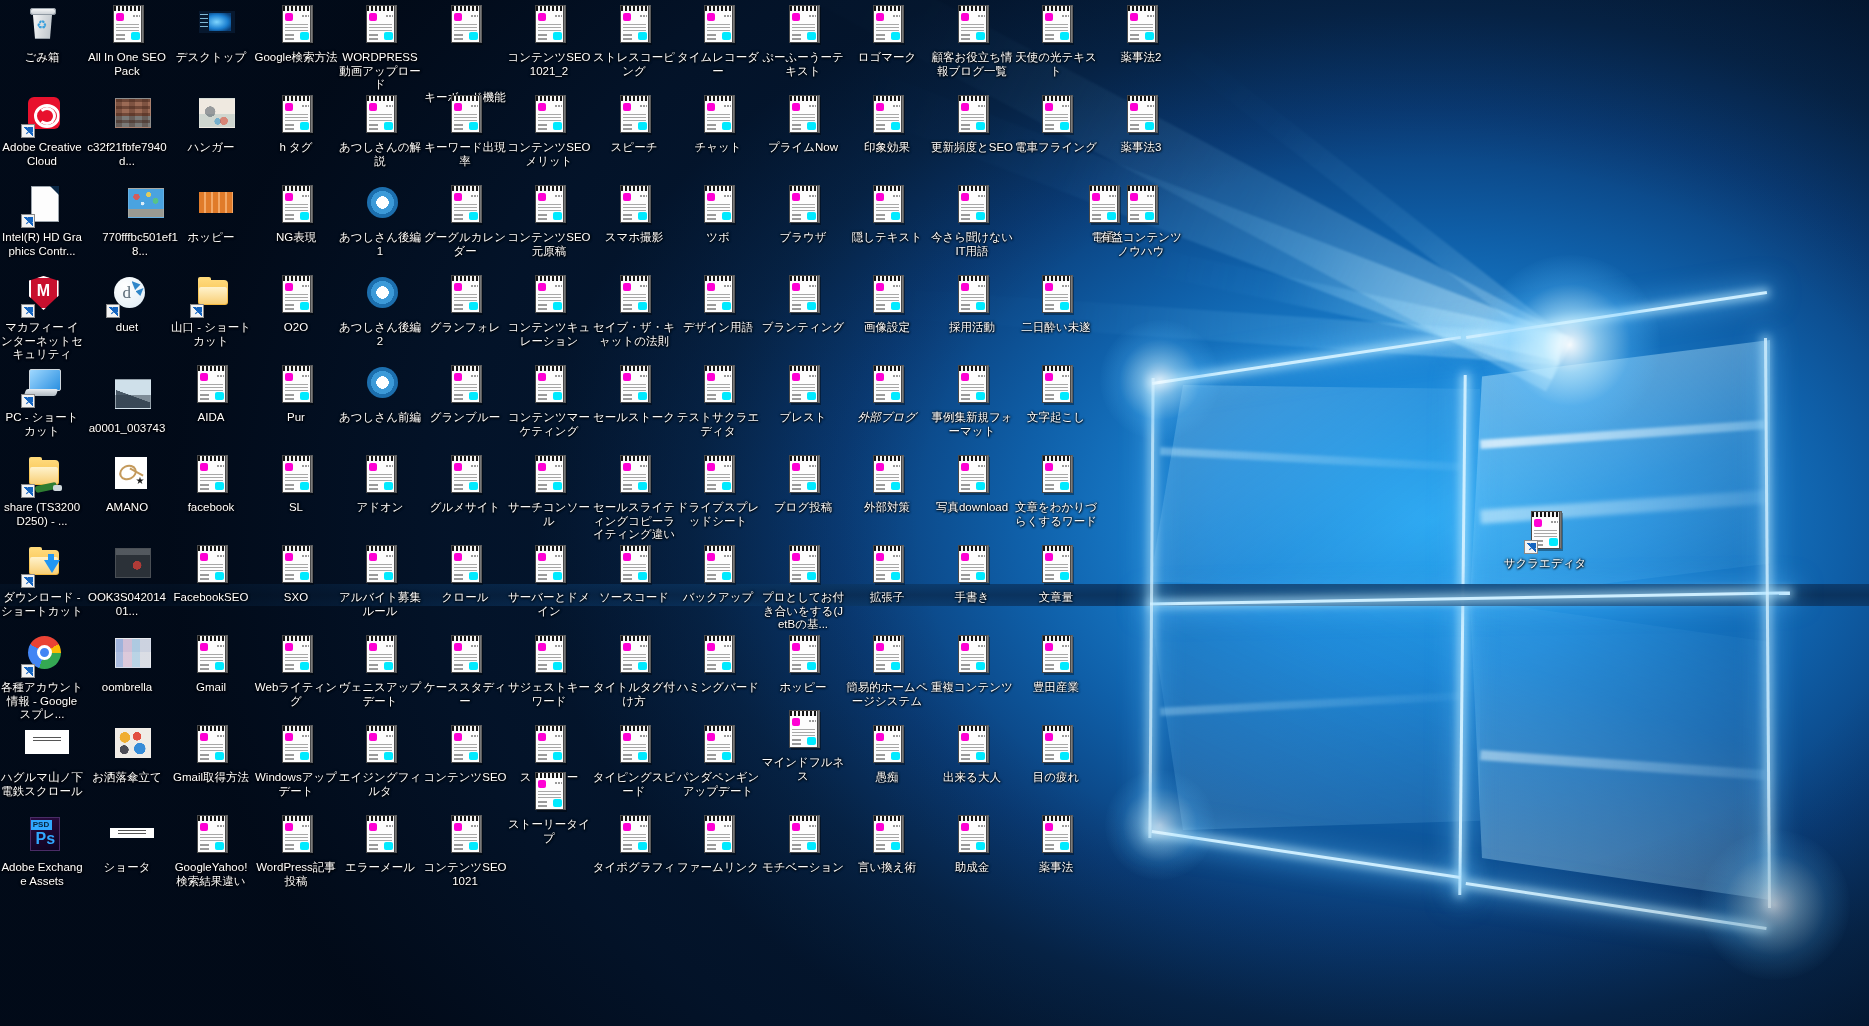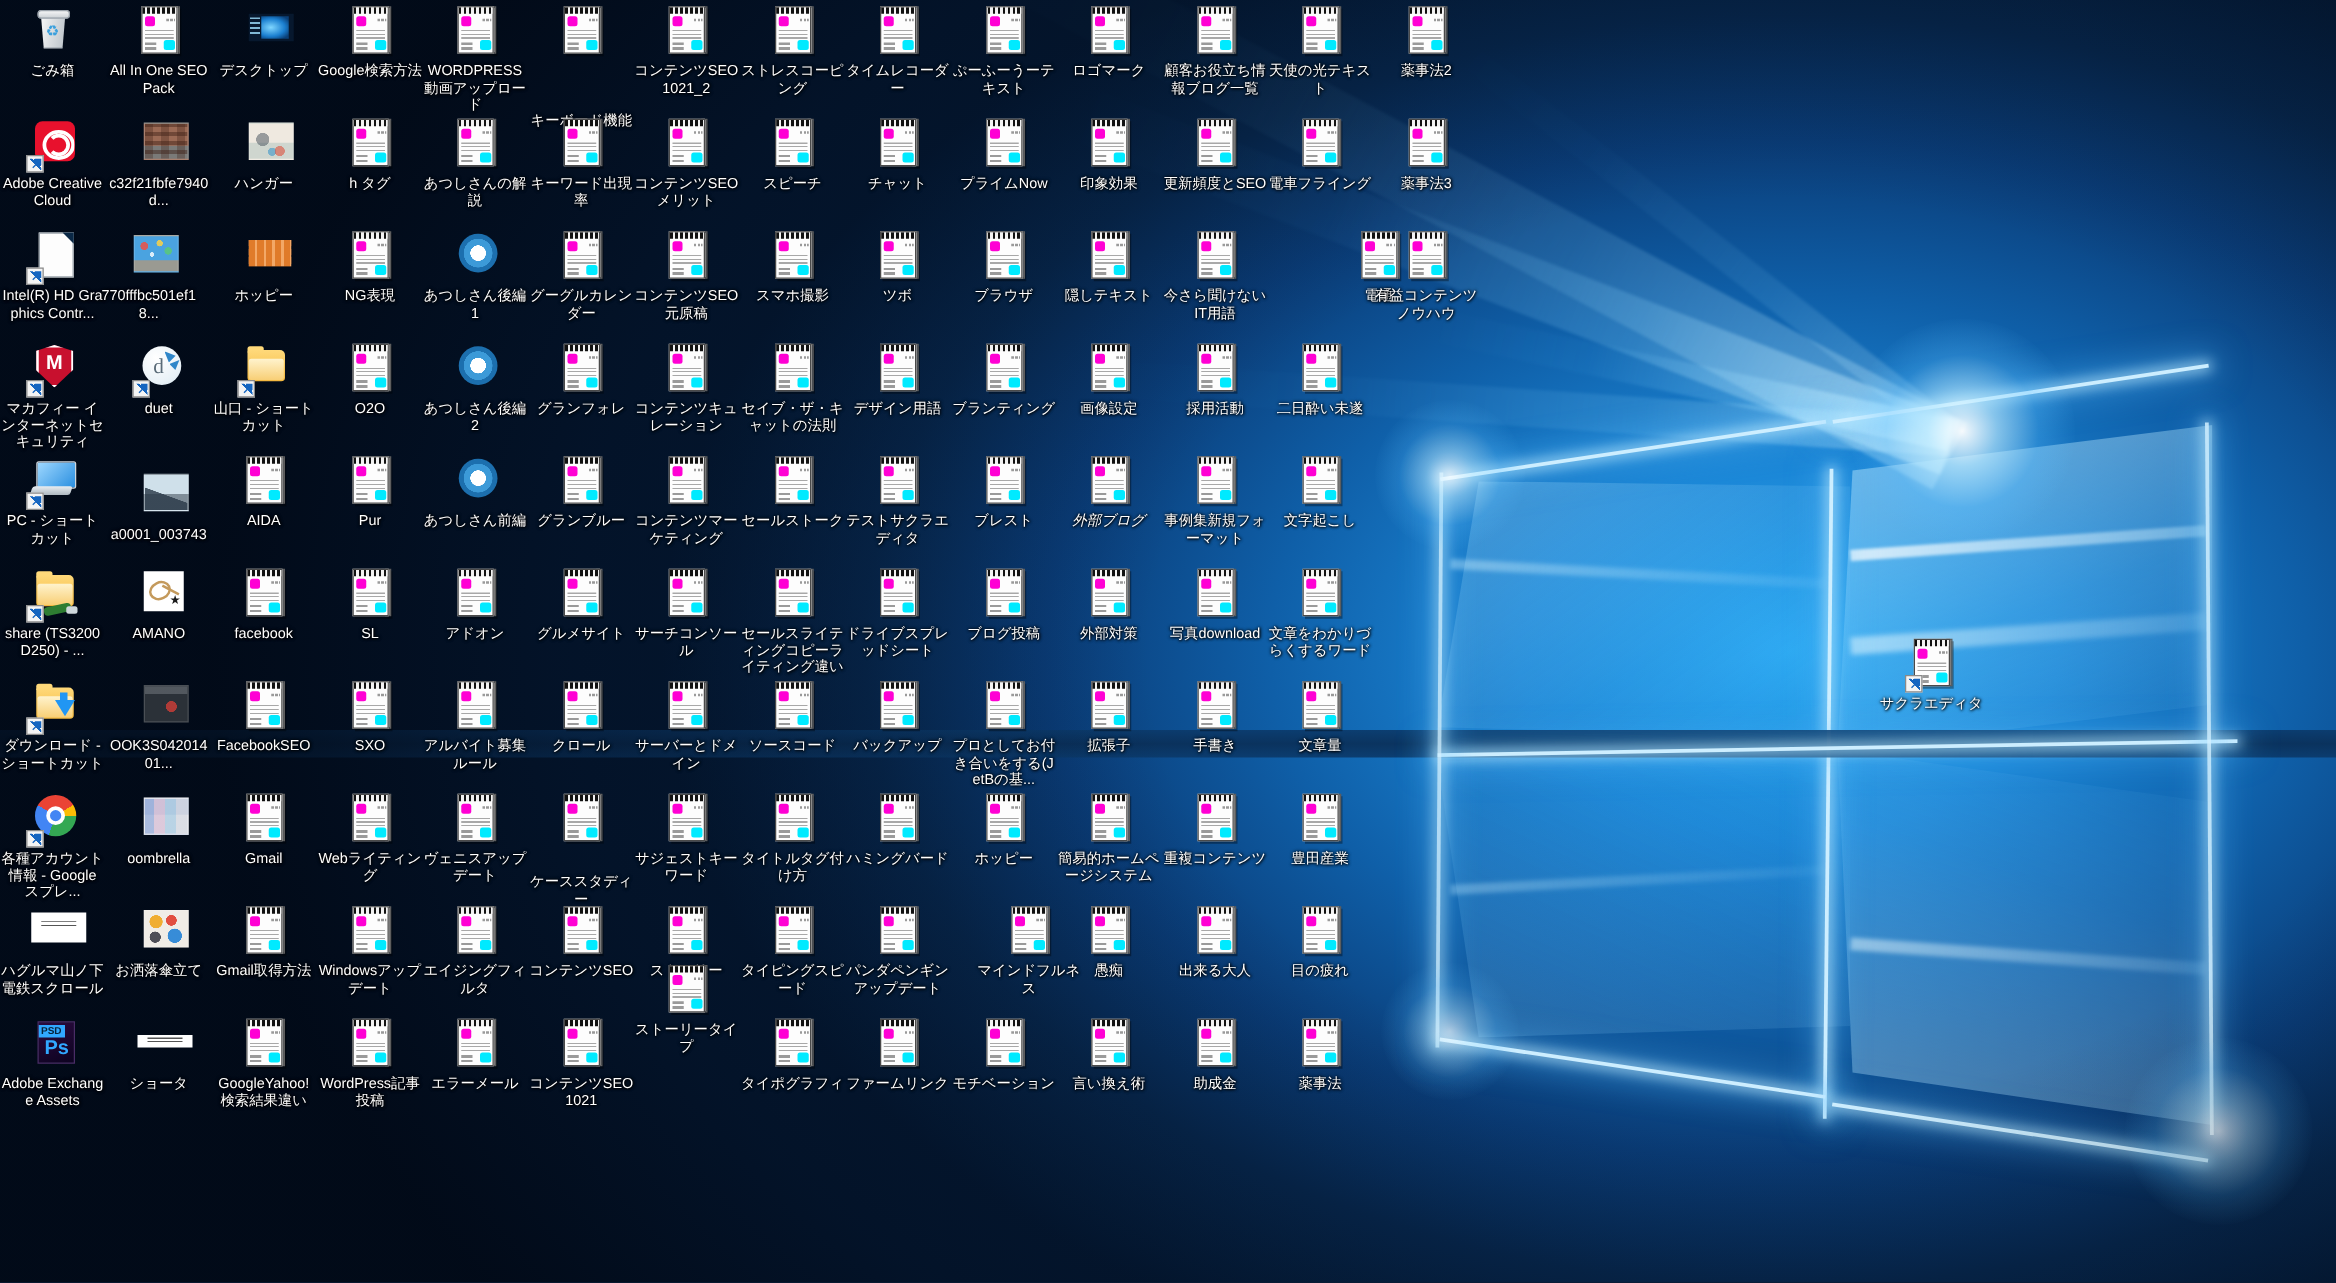--- a/index.html
+++ b/index.html
@@ -601,21 +601,21 @@
     </div>
     <div class="icon" title="Intel(R) HD Graphics Contr..." style="left: 0px; top: 182px;">
       <div class="glyph">
         <span class="doc"></span>
         <span class="shortcut">
           <span class="arw">↗</span>
         </span>
       </div>
       <div class="label">Intel(R) HD Graphics Contr...</div>
     </div>
-    <div class="icon" title="770fffbc501ef18..." style="left: 77px; top: 182px;">
+    <div class="icon" title="770fffbc501ef18..." style="left: 98px; top: 182px;">
       <div class="glyph">
         <span class="thumb" style="background:linear-gradient(180deg,#4aa3e0 0 70%,#9a9a92 70% 100%);">
           <i style="inset:0;background:radial-gradient(circle at 22% 28%,rgba(235,80,70,.85) 0 9%,transparent 10%),radial-gradient(circle at 58% 20%,rgba(250,210,70,.85) 0 8%,transparent 9%),radial-gradient(circle at 78% 42%,rgba(90,200,120,.85) 0 9%,transparent 10%),radial-gradient(circle at 40% 52%,rgba(255,255,255,.8) 0 7%,transparent 8%);"></i>
         </span>
       </div>
       <div class="label">770fffbc501ef18...</div>
     </div>
     <div class="icon" title="ホッピー" style="left: 169px; top: 182px;">
       <div class="glyph">
         <span class="hopper"></span>
@@ -1619,21 +1619,21 @@
           <span class="rings"></span>
           <span class="pink"></span>
           <span class="dash"></span>
           <span class="lines"></span>
           <span class="blines"></span>
           <span class="cyan"></span>
         </span>
       </div>
       <div class="label">ヴェニスアップデート</div>
     </div>
-    <div class="icon" title="ケーススタディー" style="left: 423px; top: 632px; gap: 19px;">
+    <div class="icon" title="ケーススタディー" style="left: 423px; top: 632px;">
       <div class="glyph">
         <span class="memo">
           <span class="shadow"></span>
           <span class="spine"></span>
           <span class="page"></span>
           <span class="rings"></span>
           <span class="pink"></span>
           <span class="dash"></span>
           <span class="lines"></span>
           <span class="blines"></span>
@@ -1875,21 +1875,21 @@
           <span class="rings"></span>
           <span class="pink"></span>
           <span class="dash"></span>
           <span class="lines"></span>
           <span class="blines"></span>
           <span class="cyan"></span>
         </span>
       </div>
       <div class="label">パンダペンギンアップデート</div>
     </div>
-    <div class="icon" title="マインドフルネス" style="left: 761px; top: 722px; margin-left: 20px;">
+    <div class="icon" title="マインドフルネス" style="left: 761px; top: 707px;">
       <div class="glyph">
         <span class="memo">
           <span class="shadow"></span>
           <span class="spine"></span>
           <span class="page"></span>
           <span class="rings"></span>
           <span class="pink"></span>
           <span class="dash"></span>
           <span class="lines"></span>
           <span class="blines"></span>

